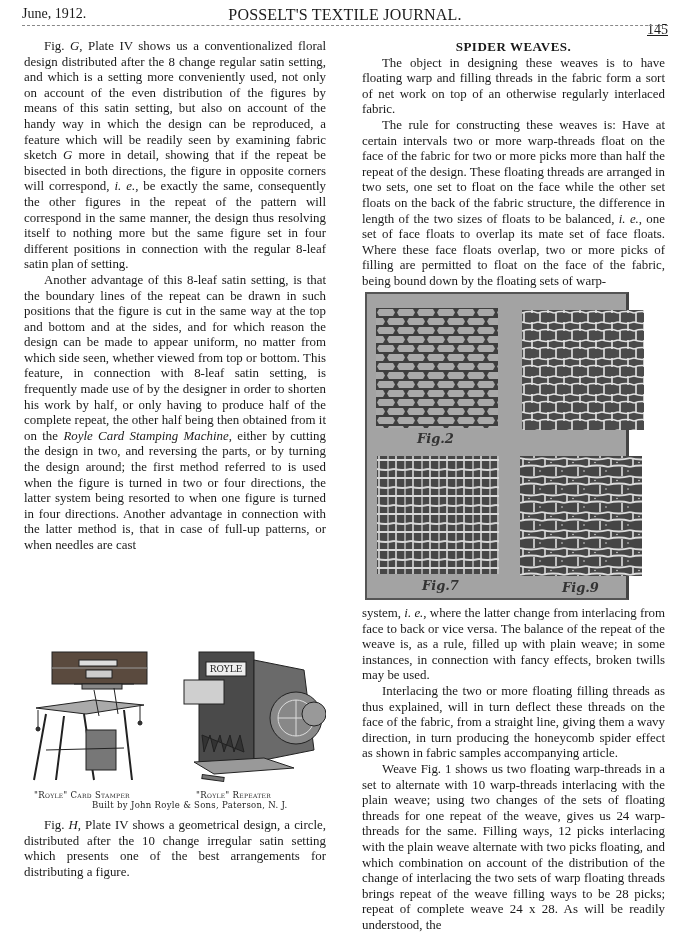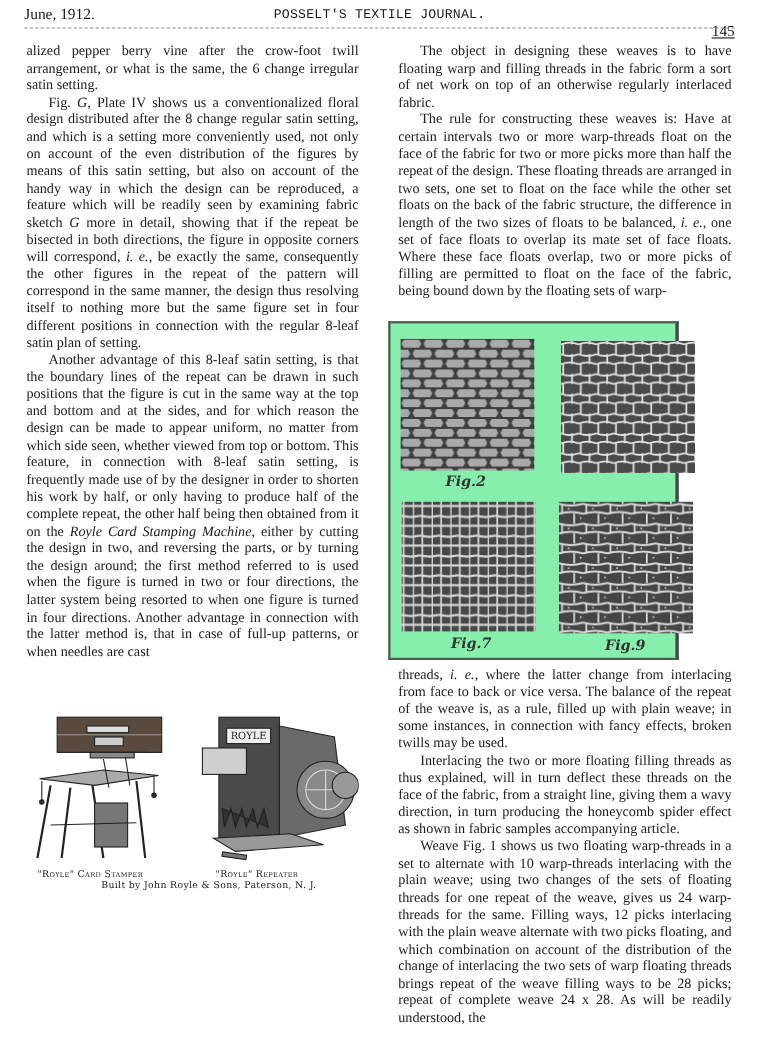--- a/index.html
+++ b/index.html
@@ -1,49 +1,48 @@
 <!DOCTYPE html>
 <html><head>
 <meta charset="utf-8">
 <style>
   html,body{margin:0;padding:0;background:#fff;}
   body{width:690px;height:951px;position:relative;overflow:hidden;font-family:"Liberation Serif","DejaVu Serif",serif;color:#1a1a1a;}
   .header{position:absolute;left:22px;right:22px;top:4px;height:20px;font-size:14px;}
   .header .date{position:absolute;left:0;top:2px;}
-  .header .title{position:absolute;left:0;right:0;text-align:center;top:2px;font-size:12px;letter-spacing:0.2px;font-family:Liberation Mono, monospace;}
+  .header .title{position:absolute;left:0;right:0;text-align:center;top:2px;font-size:16px;letter-spacing:0.2px;}
   .header .page{position:absolute;right:0;top:18px;text-decoration:underline;}
   .rule{position:absolute;left:22px;right:22px;top:25px;height:0;border-top:1px dashed #888;}
   .col{position:absolute;font-size:12.9px;line-height:15.6px;text-align:justify;}
   .col p{margin:0;text-indent:0;}
   .col p.ind{text-indent:20px;}
   .left{left:24px;width:302px;top:39px;}
   .left2{left:24px;width:302px;top:818px;}
   .right{left:362px;width:303px;top:39px;}
   .right2{left:362px;width:303px;top:606px;}
   .section-title{text-align:center;font-weight:bold;font-size:13px;margin-bottom:1px;letter-spacing:0.5px;}
   i{font-style:italic;}
-  .plate{position:absolute;left:353px;top:292px;width:264px;height:308px;background:#86efac;border:2px solid #555;border-right:3px solid #444;box-sizing:border-box;}
+  .plate{position:absolute;left:365px;top:292px;width:264px;height:308px;background:#a3a3a3;border:2px solid #555;border-right:3px solid #444;box-sizing:border-box;}
   .swatch{position:absolute;width:122px;height:120px;}
   .figlabel{position:absolute;font-style:italic;font-weight:bold;font-size:13px;color:#333;font-family:"DejaVu Serif",serif;}
   .machines{position:absolute;left:24px;top:640px;width:302px;height:168px;text-align:center;}
   .caption{position:absolute;font-size:8.5px;letter-spacing:0.3px;color:#222;font-family:"DejaVu Serif",serif;}
   .sc{font-variant:small-caps;}
 </style>
 </head>
 <body>
 
 <div class="header">
   <span class="date">June, 1912.</span>
   <span class="title">POSSELT'S TEXTILE JOURNAL.</span>
   <span class="page">145</span>
 </div>
 <div class="rule"></div>
 
 <div class="col left">
-  <p>alized pepper berry vine after the crow-foot twill arrangement, or what is the same, the 6 change irregular satin setting.</p>
   <p class="ind"><span>Fig. </span><i>G</i><span>, Plate IV shows us a conventionalized floral design distributed after the 8 change regular satin setting, and which is a setting more conveniently used, not only on account of the even distribution of the figures by means of this satin setting, but also on account of the handy way in which the design can be reproduced, a feature which will be readily seen by examining fabric sketch </span><i>G</i><span> more in detail, showing that if the repeat be bisected in both directions, the figure in opposite corners will correspond, </span><i>i. e.</i><span>, be exactly the same, consequently the other figures in the repeat of the pattern will correspond in the same manner, the design thus resolving itself to nothing more but the same figure set in four different positions in connection with the regular 8-leaf satin plan of setting.</span></p>
   <p class="ind"><span>Another advantage of this 8-leaf satin setting, is that the boundary lines of the repeat can be drawn in such positions that the figure is cut in the same way at the top and bottom and at the sides, and for which reason the design can be made to appear uniform, no matter from which side seen, whether viewed from top or bottom. This feature, in connection with 8-leaf satin setting, is frequently made use of by the designer in order to shorten his work by half, or only having to produce half of the complete repeat, the other half being then obtained from it on the</span> <i>Royle Card Stamping Machine</i><span>, either by cutting the design in two, and reversing the parts, or by turning the design around; the first method referred to is used when the figure is turned in two or four directions, the latter system being resorted to when one figure is turned in four directions. Another advantage in connection with the latter method is, that in case of full-up patterns, or when needles are cast</span></p>
 </div>
 
 <div class="machines">
   <svg width="302" height="150" viewBox="0 0 302 150">
 
     <g stroke="#222" fill="none" stroke-width="1">
       <rect x="28" y="12" width="95" height="32" fill="#5a4a3e"></rect>
       <rect x="55" y="20" width="38" height="6" fill="#ddd"></rect>
@@ -77,23 +76,25 @@
       <rect x="178" y="136" width="22" height="4" fill="#777" transform="rotate(8 189 138)"></rect>
     </g>
     <text x="202" y="32" font-size="9" fill="#222" font-family="DejaVu Serif, serif" text-anchor="middle">ROYLE</text>
   </svg>
   <div class="caption sc" style="left:10px;top:150px;">"Royle" Card Stamper</div>
   <div class="caption sc" style="left:172px;top:150px;">"Royle" Repeater</div>
   <div class="caption" style="left:68px;top:160px;">Built by John Royle &amp; Sons, Paterson, N. J.</div>
 </div>
 
 <div class="col left2">
+  <p class="ind"><span>Fig. </span><i>H</i><span>, Plate IV shows a geometrical design, a circle, distributed after the 10 change irregular satin setting which presents one of the best arrangements for distributing a figure.</span></p>
 </div>
 
 <div class="col right">
+  <div class="section-title">SPIDER WEAVES.</div>
   <p class="ind">The object in designing these weaves is to have floating warp and filling threads in the fabric form a sort of net work on top of an otherwise regularly interlaced fabric.</p>
   <p class="ind"><span>The rule for constructing these weaves is: Have at certain intervals two or more warp-threads float on the face of the fabric for two or more picks more than half the repeat of the design. These floating threads are arranged in two sets, one set to float on the face while the other set floats on the back of the fabric structure, the difference in length of the two sizes of floats to be balanced, </span><i>i. e.</i><span>, one set of face floats to overlap its mate set of face floats. Where these face floats overlap, two or more picks of filling are permitted to float on the face of the fabric, being bound down by the floating sets of warp-</span></p>
 </div>
 
 <div class="plate">
   <svg width="0" height="0" style="position:absolute">
     <defs>
       <pattern id="honey" width="20" height="18" patternUnits="userSpaceOnUse">
         <rect width="20" height="18" fill="#3e3e3e"></rect>
         <path d="M3 1 H17 L19 4.5 L17 8 H3 L1 4.5 Z" fill="#a9a9a9"></path>
@@ -138,16 +139,16 @@
       <rect width="122" height="118" fill="url(#net7)"></rect>
     </svg>
   <div class="figlabel" style="left:55px;top:284px;">Fig.7</div>
   <svg class="swatch" style="left:153px;top:162px;">
       <rect width="122" height="120" fill="url(#net9)"></rect>
     </svg>
   <div class="figlabel" style="left:195px;top:286px;text-align:right;">Fig.9</div>
 </div>
 
 <div class="col right2">
-  <p><span>threads, </span><i>i. e.</i><span>, where the latter change from interlacing from face to back or vice versa. The balance of the repeat of the weave is, as a rule, filled up with plain weave; in some instances, in connection with fancy effects, broken twills may be used.</span></p>
+  <p><span>system, </span><i>i. e.</i><span>, where the latter change from interlacing from face to back or vice versa. The balance of the repeat of the weave is, as a rule, filled up with plain weave; in some instances, in connection with fancy effects, broken twills may be used.</span></p>
   <p class="ind">Interlacing the two or more floating filling threads as thus explained, will in turn deflect these threads on the face of the fabric, from a straight line, giving them a wavy direction, in turn producing the honeycomb spider effect as shown in fabric samples accompanying article.</p>
   <p class="ind">Weave Fig. 1 shows us two floating warp-threads in a set to alternate with 10 warp-threads interlacing with the plain weave; using two changes of the sets of floating threads for one repeat of the weave, gives us 24 warp-threads for the same. Filling ways, 12 picks interlacing with the plain weave alternate with two picks floating, and which combination on account of the distribution of the change of interlacing the two sets of warp floating threads brings repeat of the weave filling ways to be 28 picks; repeat of complete weave 24 x 28. As will be readily understood, the</p>
 </div>
 
 </body></html>

